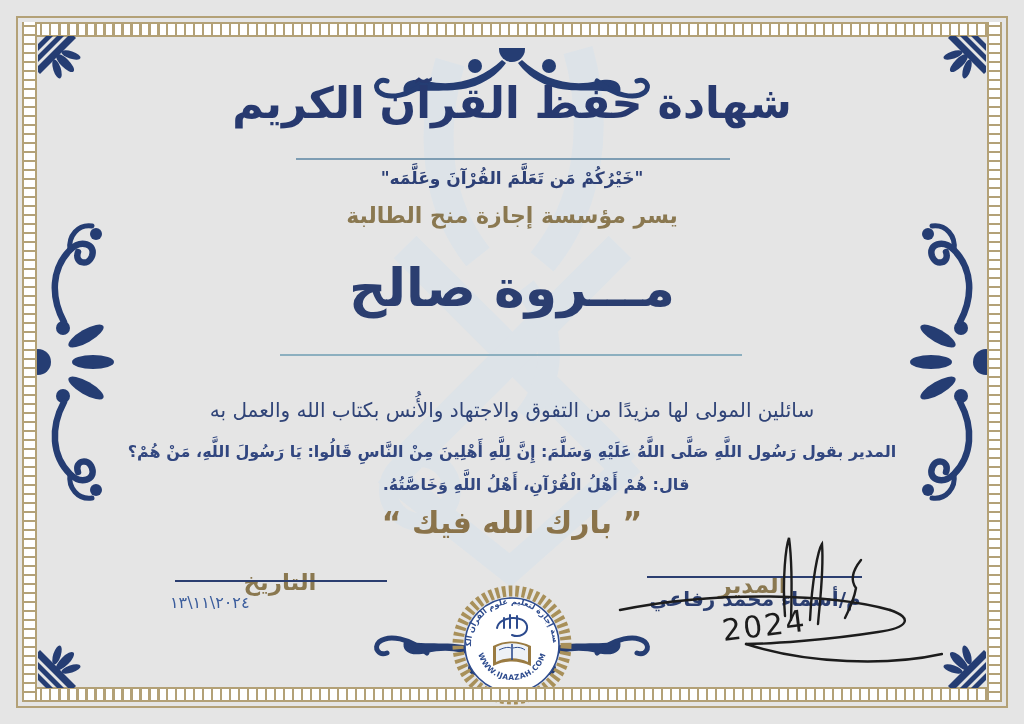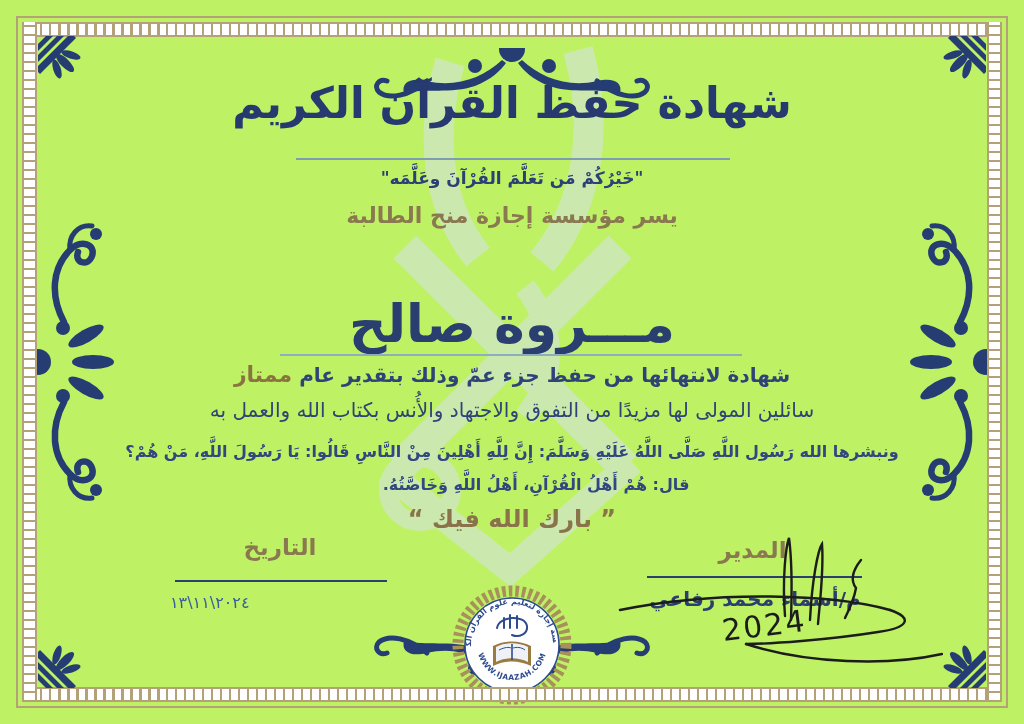--- a/index.html
+++ b/index.html
@@ -13,21 +13,21 @@
     --date-blue:#3a5c9c;
     --watermark:#d7e2eb;
     --ink:#1c1c1c;
   }
   *{margin:0;padding:0;box-sizing:border-box;}
   html,body{background:#ffffff;}
   body{font-family:"DejaVu Sans", sans-serif;}
   .cert{
     position:relative;
     width:1024px;height:724px;
-    background:#bef264;
+    background:#e5e5e5;
     overflow:hidden;
   }
   .abs{position:absolute;}
   .centered{left:0;right:0;text-align:center;white-space:nowrap;}
 
   
   .outer-line{position:absolute;inset:16px;border:2px solid var(--tan);pointer-events:none;}
   .band{position:absolute;z-index:3;}
   .band-h{left:22px;right:22px;height:15px;
     background:repeating-linear-gradient(90deg,var(--tan) 0 2.5px,#fff 2.5px 9px);
@@ -46,30 +46,30 @@
   .flourish{width:282px;height:58px;z-index:2;}
   .flourish.bottom{transform:scaleY(-1);}
 
   .watermark{z-index:0;opacity:.55;}
 
   
   .title{top:78px;font-size:43px;font-weight:bold;color:var(--navy);z-index:2;}
   .divider1{top:158px;left:296px;width:434px;height:2px;background:var(--divider-blue);z-index:2;}
   .subtitle{top:168px;font-size:17px;font-weight:bold;color:#2d4076;z-index:2;}
   .intro{top:203px;font-size:22px;font-weight:bold;color:var(--gold);z-index:2;}
-  .student-name{top:258px;font-size:52px;font-weight:bold;color:var(--name-navy);letter-spacing:1px;z-index:2;margin-top:36px;}
+  .student-name{top:258px;font-size:52px;font-weight:bold;color:var(--name-navy);letter-spacing:1px;z-index:2;}
   .divider2{top:354px;left:280px;width:462px;height:2px;background:var(--divider-blue2);z-index:2;}
   .body1{top:362px;font-size:20px;font-weight:bold;color:var(--navy-text);z-index:2;}
   .body1 .grade{color:#8a7340;font-size:22px;}
   .body2{top:398px;font-size:20px;font-weight:normal;color:var(--navy-text);z-index:2;}
   .hadith1{top:442px;font-size:16px;font-weight:bold;color:#324780;z-index:2;}
   .hadith2{top:475px;font-size:16px;font-weight:bold;color:#324780;z-index:2;padding-left:48px;}
-  .blessing{top:505px;font-size:24px;font-weight:bold;color:#8a734a;z-index:2;}
+  .blessing{top:505px;font-size:30px;font-weight:bold;color:#8a734a;z-index:2;}
   .teacher{top:549px;font-size:15px;color:#2c3f74;z-index:2;}
-  .sign-label{font-size:23px;font-weight:bold;color:var(--gold);text-align:center;}
+  .sign-label{font-size:23px;font-weight:bold;color:var(--gold);text-align:center;margin-top:35px;}
   .date-label{top:534px;left:170px;width:220px;}
   .date-line{top:580px;left:175px;width:212px;height:2px;background:var(--name-navy);}
   .date-value{top:593px;left:170px;width:220px;font-size:16px;color:var(--date-blue);letter-spacing:1px;}
   .dir-label{top:537px;left:645px;width:215px;}
   .dir-line{top:576px;left:647px;width:215px;height:2px;background:var(--name-navy);}
   .dir-name{top:587px;left:610px;width:290px;text-align:center;font-size:20px;font-weight:bold;color:var(--name-navy);}
 
   .signature{left:598px;top:518px;width:345px;height:150px;z-index:3;}
   .sig-year{left:722px;top:608px;font-size:30px;color:var(--ink);transform:rotate(-7deg);z-index:3;letter-spacing:2px;}
 
@@ -204,26 +204,22 @@
   </svg>
 
   <div class="abs centered title" dir="rtl">شهادة حفظ القرآن الكريم</div>
   <div class="abs divider1"></div>
   <div class="abs centered subtitle" dir="rtl">"خَيْرُكُمْ مَن تَعَلَّمَ القُرْآنَ وعَلَّمَه"</div>
   <div class="abs centered intro" dir="rtl">يسر مؤسسة إجازة منح الطالبة</div>
 
   <div class="abs centered student-name" dir="rtl">مـــروة صالح</div>
   <div class="abs divider2"></div>
 
-  <div class="abs centered body1" dir="rtl">
-    <span>شهادة لانتهائها من حفظ جزء عمّ وذلك بتقدير عام</span>
-    <span class="grade">ممتاز</span>
-  </div>
   <div class="abs centered body2" dir="rtl">سائلين المولى لها مزيدًا من التفوق والاجتهاد والأُنس بكتاب الله والعمل به</div>
-  <div class="abs centered hadith1" dir="rtl">ونبشرها الله رَسُول اللَّهِ صَلَّى اللَّهُ عَلَيْهِ وَسَلَّمَ: إِنَّ لِلَّهِ أَهْلِينَ مِنْ النَّاسِ قَالُوا: يَا رَسُولَ اللَّهِ، مَنْ هُمْ؟</div>
+  <div class="abs centered hadith1" dir="rtl">المدير بقول رَسُول اللَّهِ صَلَّى اللَّهُ عَلَيْهِ وَسَلَّمَ: إِنَّ لِلَّهِ أَهْلِينَ مِنْ النَّاسِ قَالُوا: يَا رَسُولَ اللَّهِ، مَنْ هُمْ؟</div>
   <div class="abs centered hadith2" dir="rtl">قال: هُمْ أَهْلُ الْقُرْآنِ، أَهْلُ اللَّهِ وَخَاصَّتُهُ.</div>
   <div class="abs centered blessing" dir="rtl">” بارك الله فيك “</div>
 
   <div class="abs sign-label date-label" dir="rtl">التاريخ</div>
   <div class="abs date-line"></div>
   <div class="abs date-value" dir="ltr">٢٠٢٤\١١\١٣</div>
 
   <div class="abs sign-label dir-label" dir="rtl">المدير</div>
   <div class="abs dir-line"></div>
   <div class="abs dir-name" dir="rtl">م/أسماء محمد رفاعي</div>

